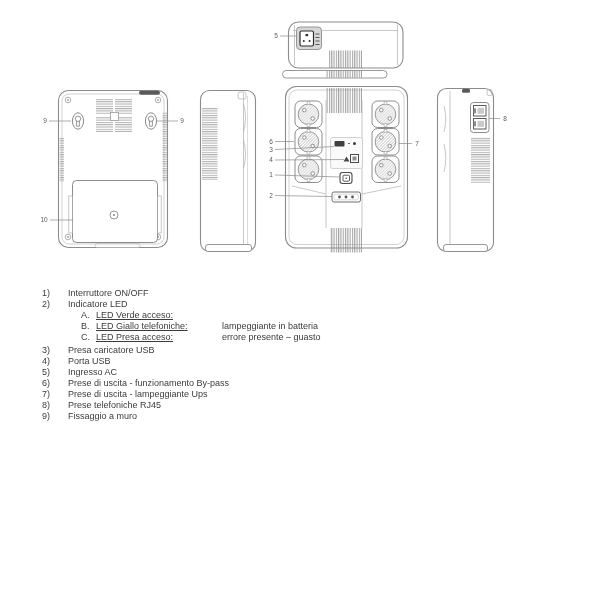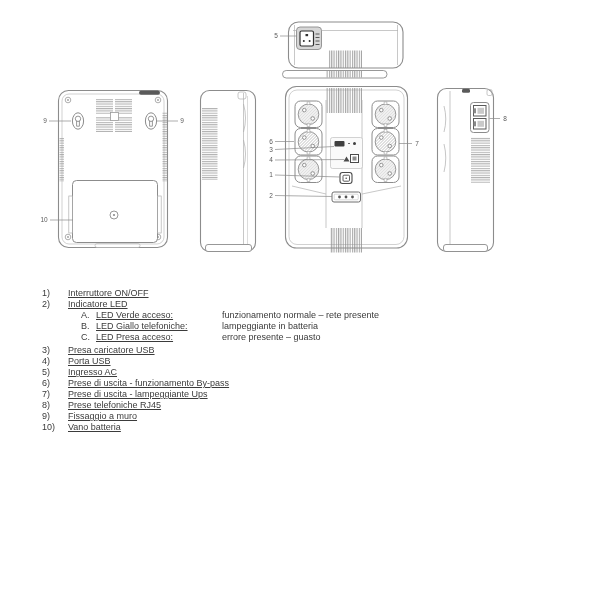--- a/index.html
+++ b/index.html
@@ -5,21 +5,21 @@
   html,body{margin:0;padding:0;background:#fff;}
   #page{position:relative;width:600px;height:600px;background:#ffffff;overflow:hidden;
         font-family:"Liberation Sans", sans-serif;}
   svg{position:absolute;left:0;top:0;}
   .callout{position:absolute;transform:translate(-50%,-50%);font-size:6.5px;line-height:1;
            color:#5a5a5a;font-family:"Liberation Sans",sans-serif;}
   .legend{position:absolute;left:42px;top:288px;width:480px;color:#3b3b3b;
           font-size:9px;line-height:11px;}
   .row{display:flex;height:11px;white-space:nowrap;}
   .row .num{width:26px;flex:0 0 26px;}
-  .row .txt{flex:1;text-decoration:underline;}
+  .row .txt{flex:1;}
   .row.sub .letter{margin-left:39px;width:15px;flex:0 0 15px;}
   .row.sub .sublabel{width:126px;flex:0 0 126px;text-decoration:underline;}
   .row.gap{margin-top:2px;}
 </style>
 </head>
 <body>
 
 <div id="page">
 
   <svg width="600" height="285" viewBox="0 0 600 285">
@@ -206,21 +206,20 @@
       <span class="num">1)</span>
       <span class="txt">Interruttore ON/OFF</span>
     </div>
     <div class="row">
       <span class="num">2)</span>
       <span class="txt">Indicatore LED</span>
     </div>
     <div class="row sub">
       <span class="letter">A.</span>
       <span class="sublabel">LED Verde acceso:</span>
-      <span class="desc">funzionamento normale – rete presente</span>
     </div>
     <div class="row sub">
       <span class="letter">B.</span>
       <span class="sublabel">LED Giallo telefoniche:</span>
       <span class="desc">lampeggiante in batteria</span>
     </div>
     <div class="row sub">
       <span class="letter">C.</span>
       <span class="sublabel">LED Presa acceso:</span>
       <span class="desc">errore presente – guasto</span>
@@ -246,19 +245,15 @@
       <span class="txt">Prese di uscita - lampeggiante Ups</span>
     </div>
     <div class="row">
       <span class="num">8)</span>
       <span class="txt">Prese telefoniche RJ45</span>
     </div>
     <div class="row">
       <span class="num">9)</span>
       <span class="txt">Fissaggio a muro</span>
     </div>
-    <div class="row">
-      <span class="num">10)</span>
-      <span class="txt">Vano batteria</span>
-    </div>
   </div>
 
 </div>
 
 </body></html>

